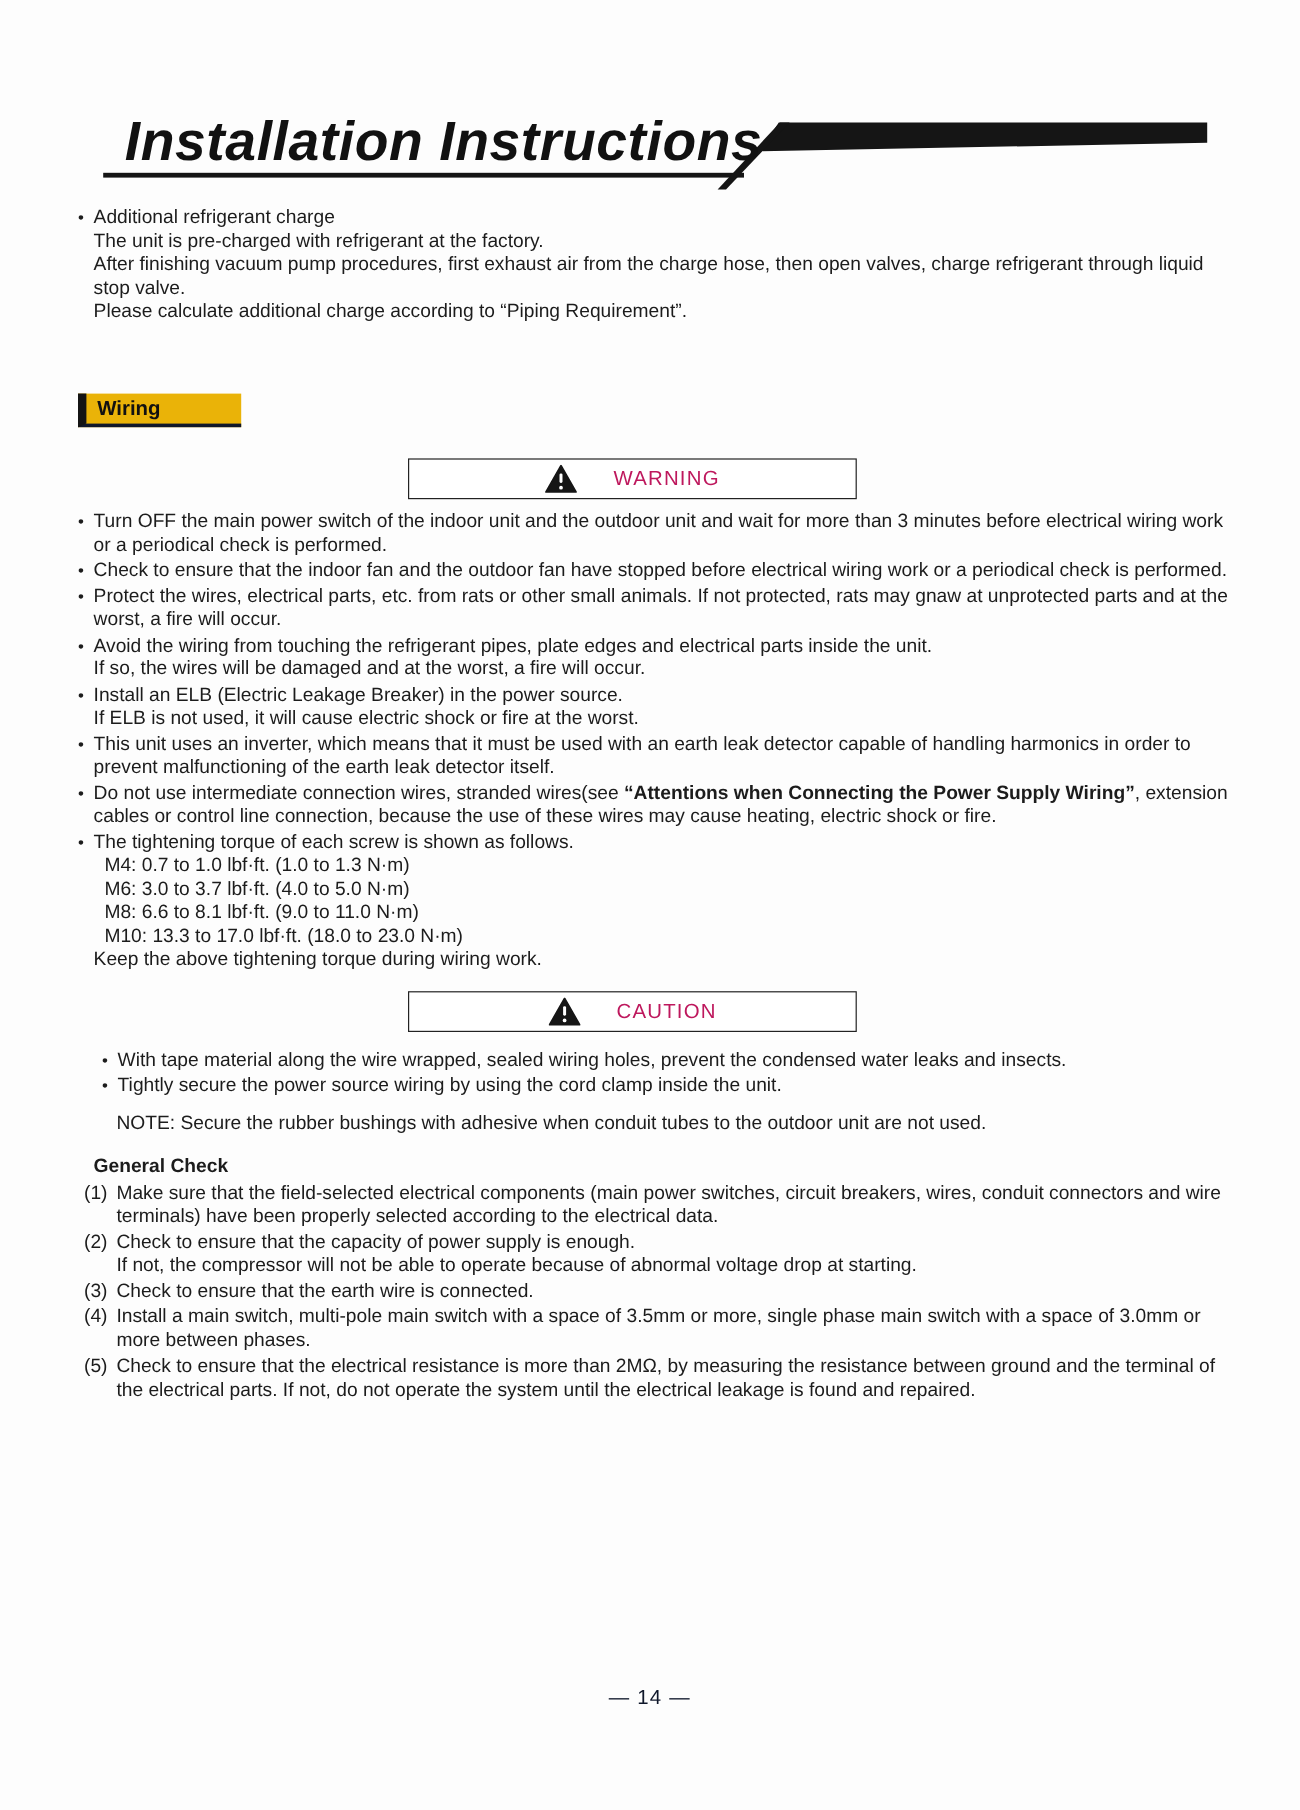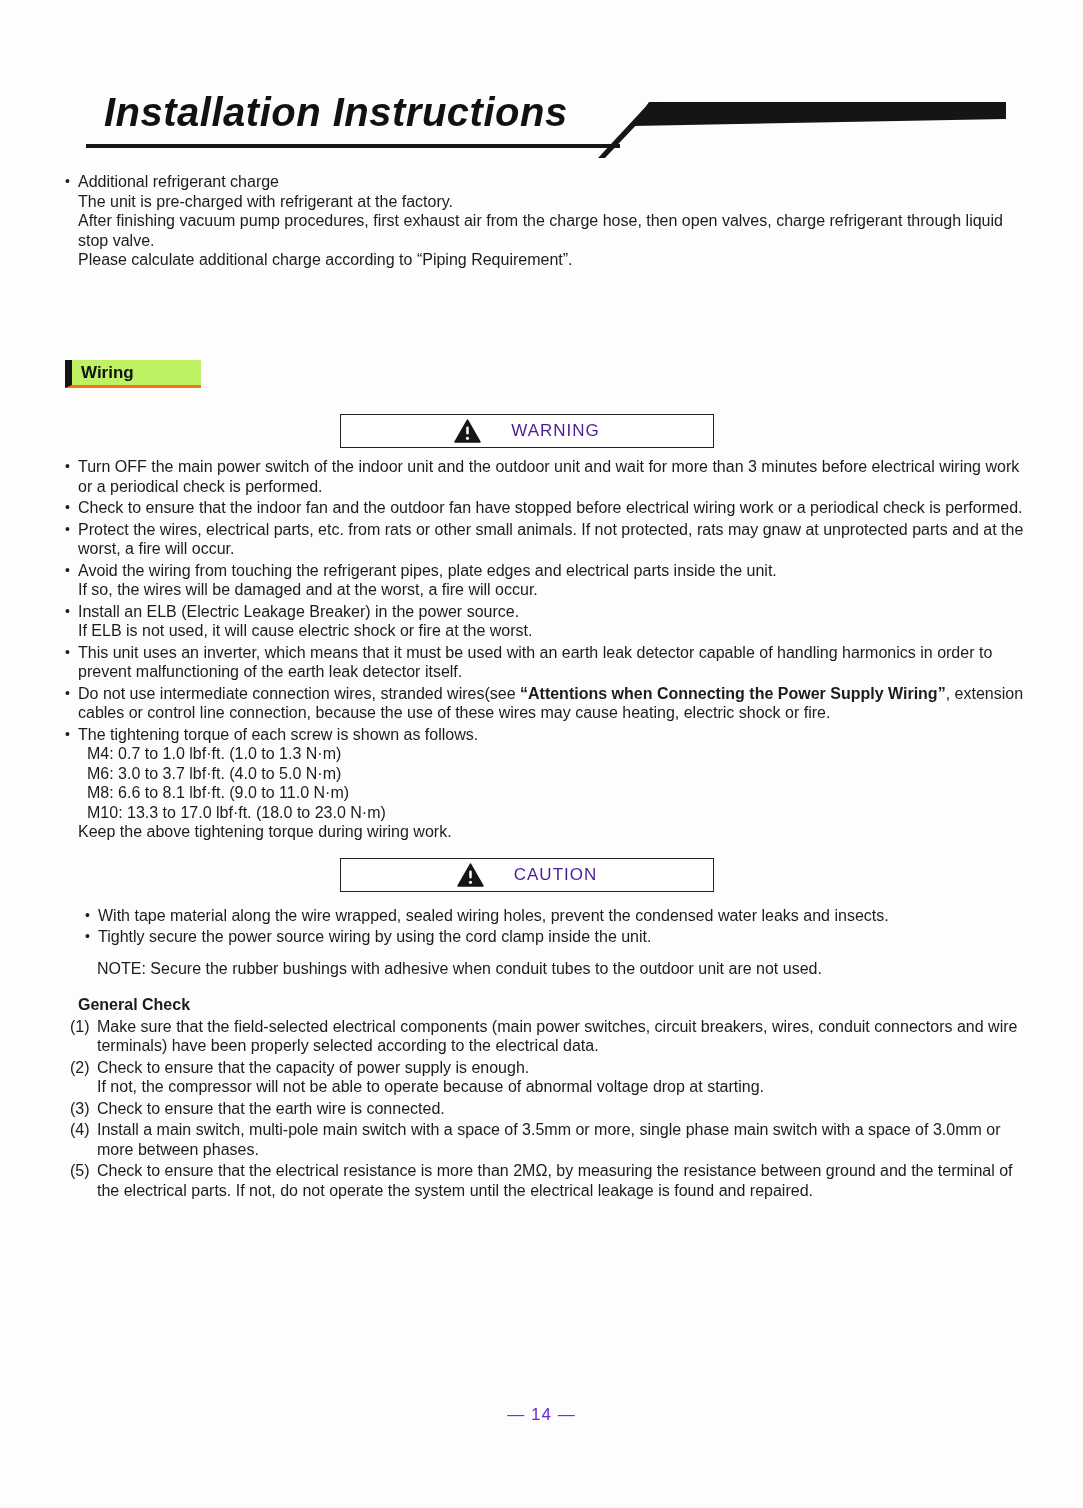--- a/index.html
+++ b/index.html
@@ -7,54 +7,54 @@
     width:1083px;height:1508px;
     background:#fdfdfd;
     font-family:"Liberation Sans","DejaVu Sans",sans-serif;
     color:#1c1c1c;
     position:relative;
     overflow:hidden;
   }
   .header-art{position:absolute;top:0;left:0;}
   .title{
     position:absolute;top:90px;left:104px;margin:0;
-    font-size:40px;font-style:italic;font-weight:bold;
+    font-size:46px;font-style:italic;font-weight:bold;
     letter-spacing:.5px;color:#111;white-space:nowrap;
   }
   .content{
     position:absolute;top:172px;left:65px;right:56px;
     font-size:16px;line-height:19.5px;
   }
   .bullet-item{display:flex;margin-bottom:2px;}
   .bullet{flex:none;width:13px;font-size:14px;}
   .bt{flex:1;min-width:0;}
   .line{min-height:19.5px;}
   .section-label{
-    margin-top:90px;width:120px;background:#bef264;
-    border-left:7px solid #141414;border-bottom:3px solid #f97316;
+    margin-top:58px;width:120px;background:#eab308;
+    border-left:7px solid #141414;border-bottom:3px solid #0f172a;
     padding:3px 0 3px 9px;font-weight:bold;font-size:17px;color:#111;
   }
   .alert-box{
     margin-top:26px;margin-left:275px;width:372px;height:32px;
     border:1px solid #222;background:#fff;
     display:flex;align-items:center;justify-content:center;gap:30px;
   }
-  .alert-label{font-size:17px;letter-spacing:1px;color:#4c1d95;}
+  .alert-label{font-size:17px;letter-spacing:1px;color:#be185d;}
   .tri{display:block;}
   .bullets{margin-top:9px;}
   .torque-line{padding-left:9px;}
   .caution-list{margin-top:14px;padding-left:20px;}
   .note{margin-top:12px;padding-left:32px;}
   .gc-title{margin-top:17px;font-weight:bold;padding-left:13px;}
   .gc-list{margin-top:2px;padding-left:5px;}
   .num-item{display:flex;margin-bottom:2px;}
   .num{flex:none;width:27px;}
   .page-number{
     position:absolute;top:1405px;left:0;right:0;
-    text-align:center;font-size:17px;color:#6d28d9;letter-spacing:1px;
+    text-align:center;font-size:17px;color:#0f172a;letter-spacing:1px;
   }
   b{font-weight:bold;}
 </style>
 </head>
 <body>
 
 <div class="page">
 
   <svg class="header-art" width="1083" height="165" viewBox="0 0 1083 165" aria-hidden="true">
     <rect x="86" y="144" width="534" height="4" fill="#151515"></rect>

